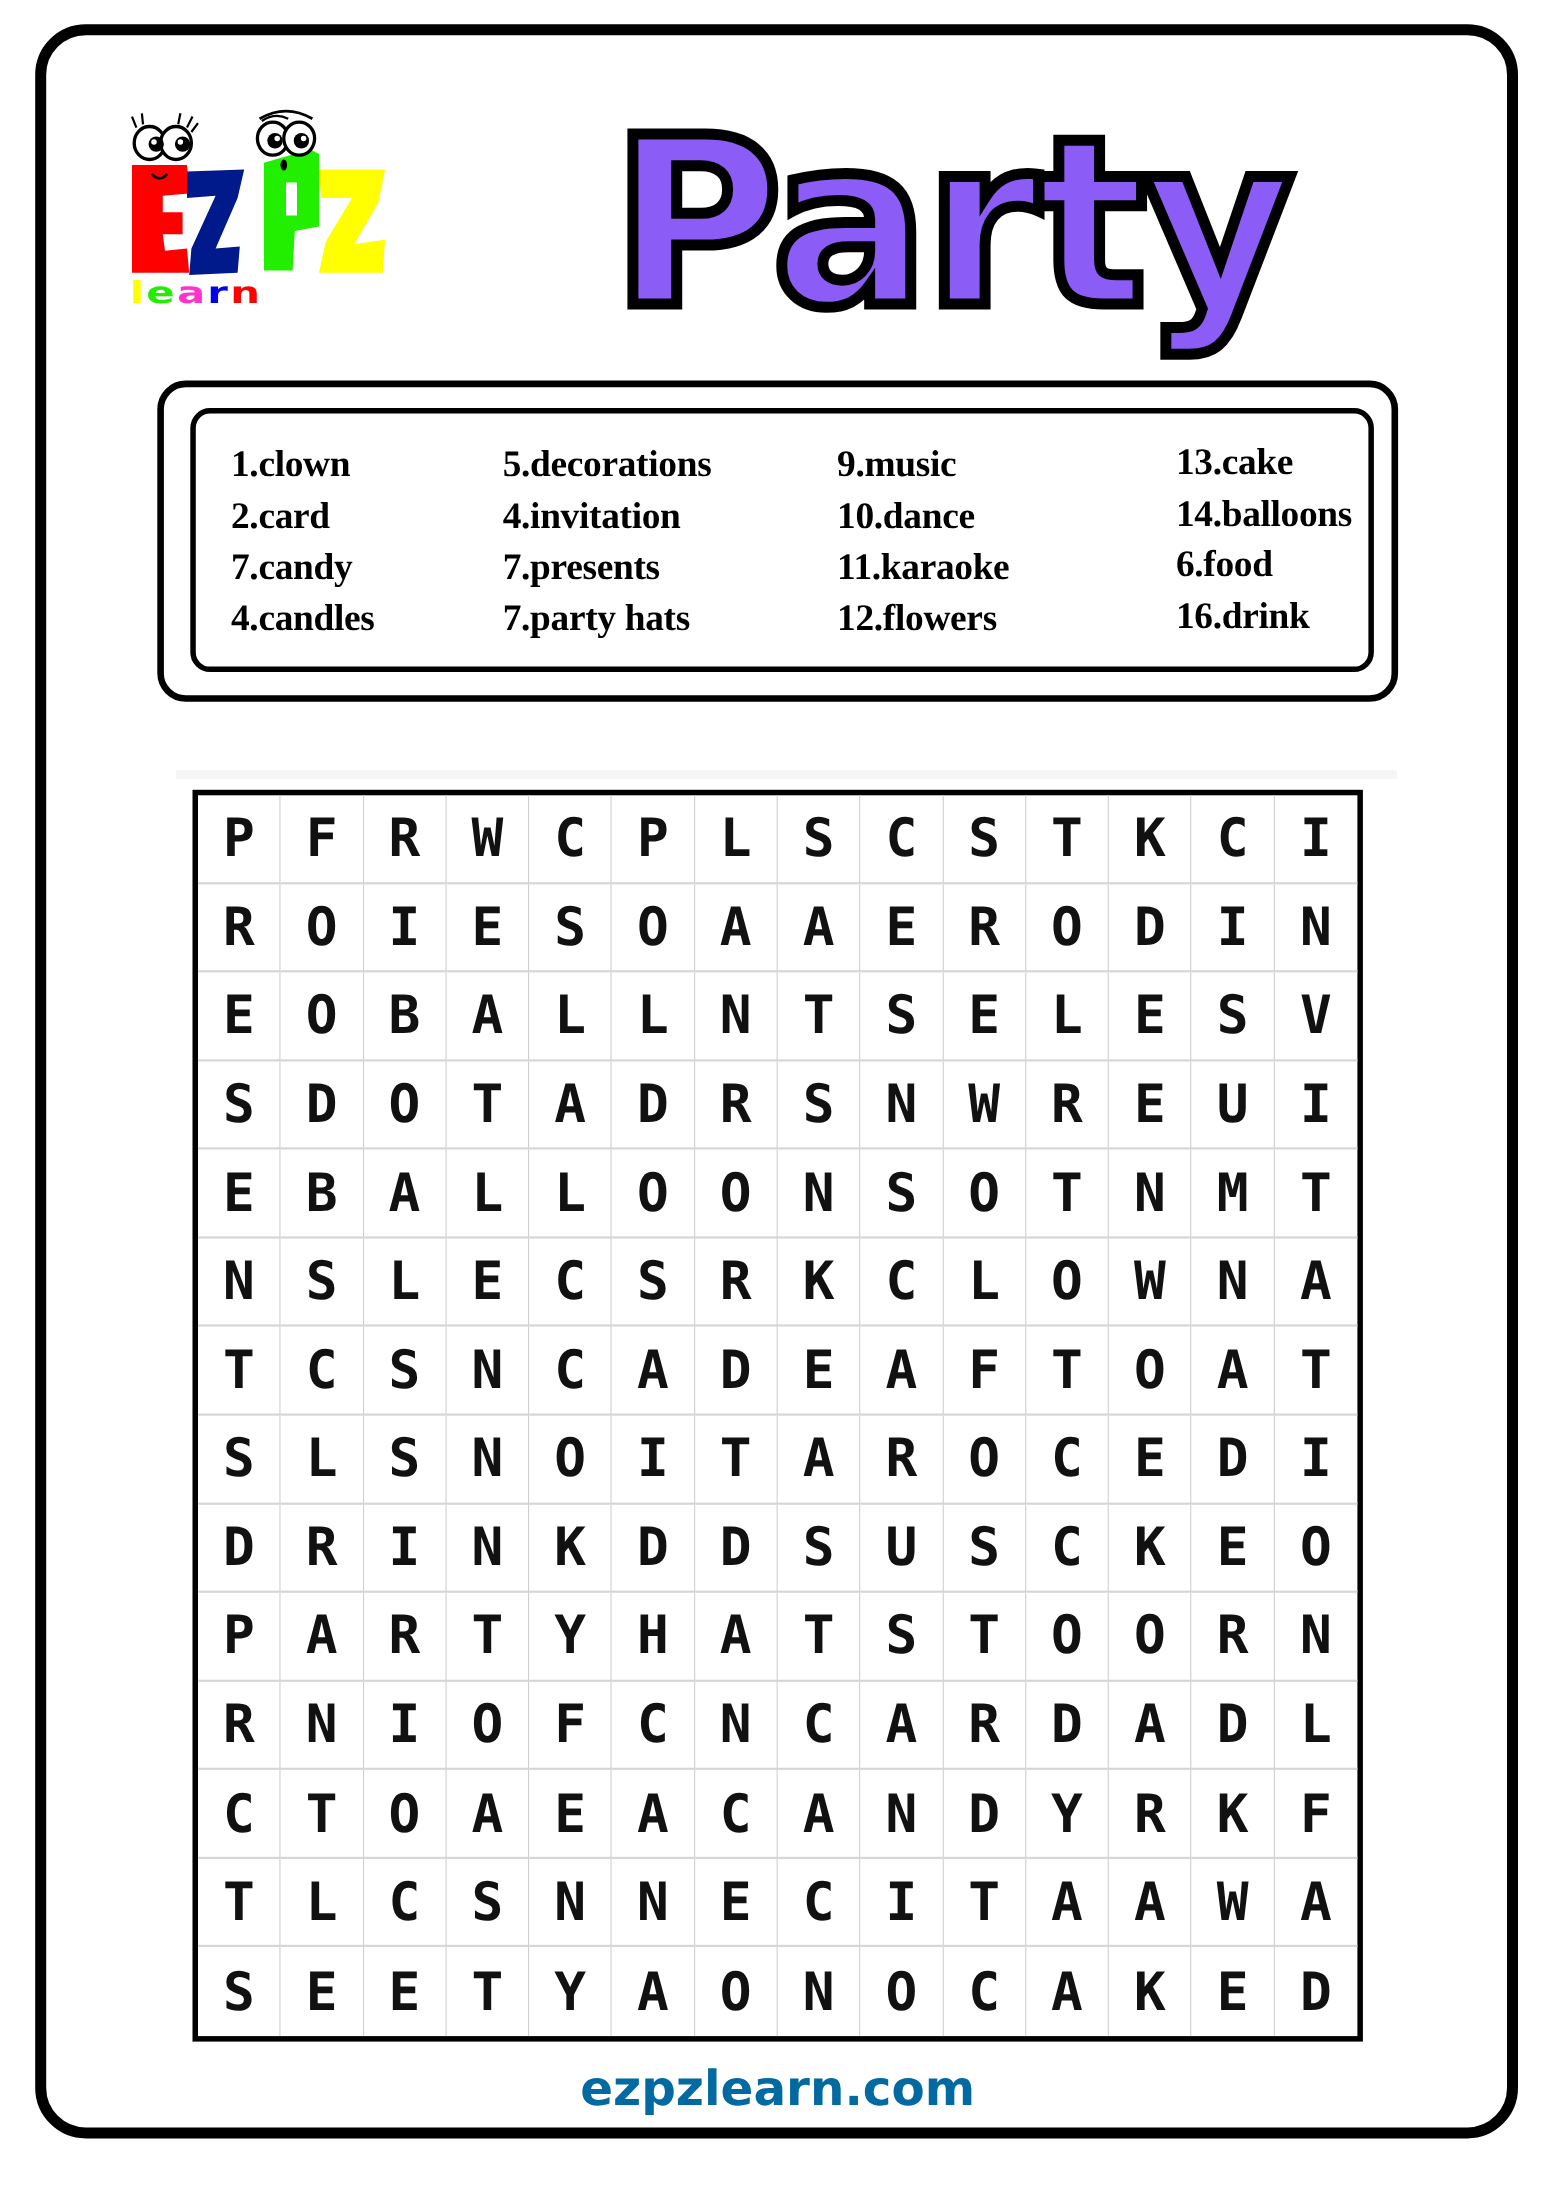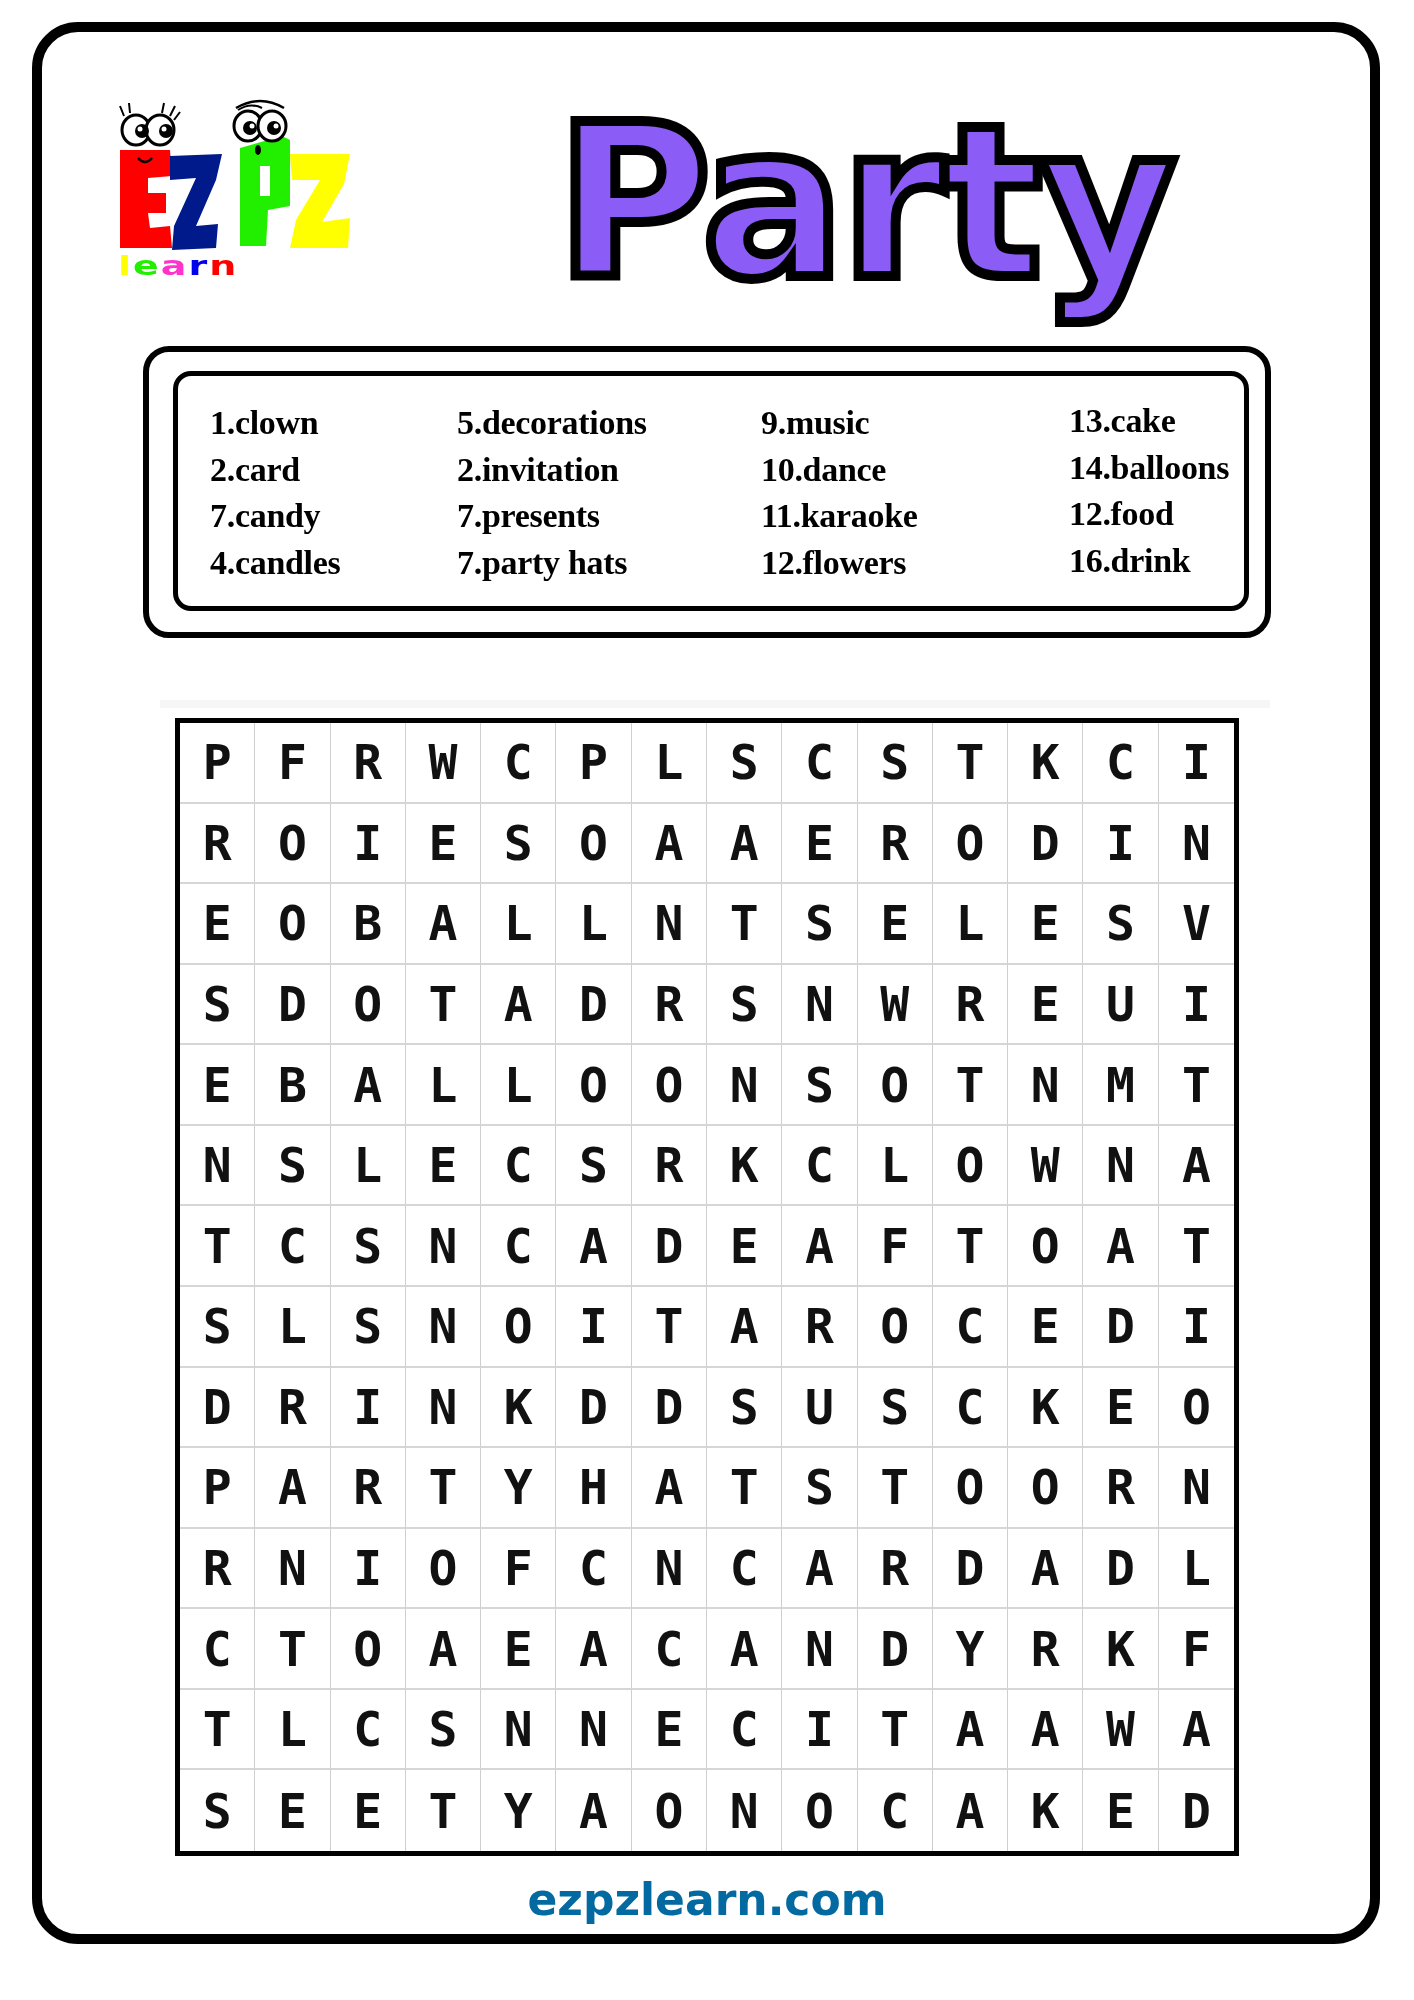--- a/index.html
+++ b/index.html
@@ -121,34 +121,34 @@
 <div class="wordlist-inner"></div>
 
 <div class="word-col" style="left:210px;">
   <div class="word">1.clown</div>
   <div class="word">2.card</div>
   <div class="word">7.candy</div>
   <div class="word">4.candles</div>
 </div>
 <div class="word-col" style="left:457px;">
   <div class="word">5.decorations</div>
-  <div class="word">2.invitation</div>
+  <div class="word">4.invitation</div>
   <div class="word">7.presents</div>
   <div class="word">7.party hats</div>
 </div>
 <div class="word-col" style="left:761px;">
   <div class="word">9.music</div>
   <div class="word">10.dance</div>
   <div class="word">11.karaoke</div>
   <div class="word">12.flowers</div>
 </div>
 <div class="word-col" style="left:1030px; top:398px;margin-left:39px;">
   <div class="word">13.cake</div>
   <div class="word">14.balloons</div>
-  <div class="word">12.food</div>
+  <div class="word">6.food</div>
   <div class="word">16.drink</div>
 </div>
 
 <div class="grid-shadow"></div>
 <div class="grid" id="grid">
     <div class="cell">P</div>
     <div class="cell">F</div>
     <div class="cell">R</div>
     <div class="cell">W</div>
     <div class="cell">C</div>

